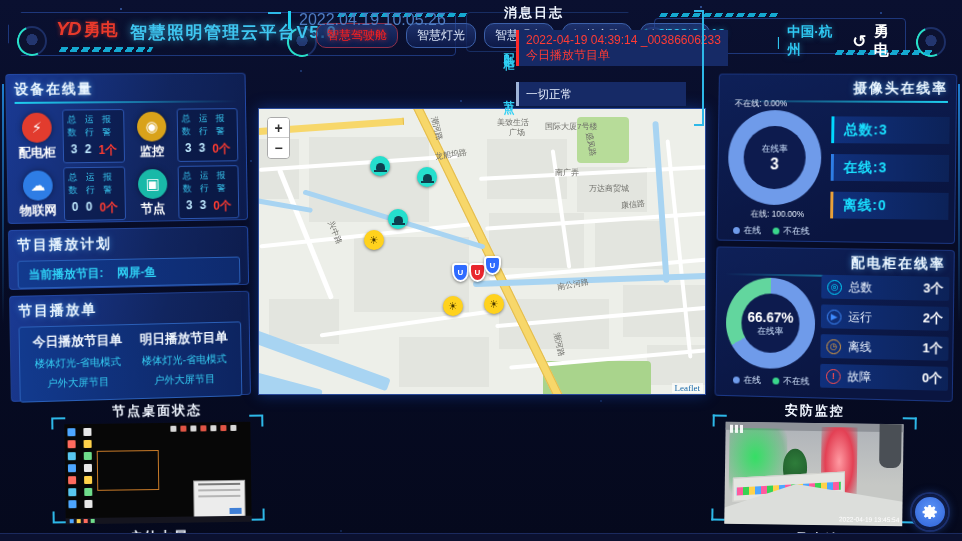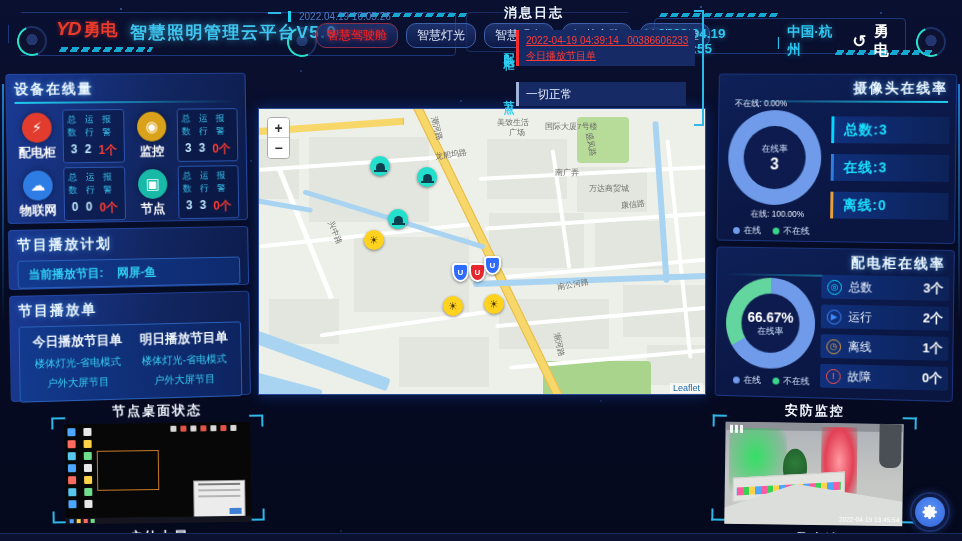--- a/index.html
+++ b/index.html
@@ -88,21 +88,21 @@
   .rd { position:absolute; background:#fff; border-radius:2px; }
   .ry { position:absolute; background:#f7d76a; border-left:1px solid #e3bc4e; border-right:1px solid #e3bc4e; }
   .cw { position:absolute; background:#a8d4f2; border-radius:3px; }
   .gn { position:absolute; background:#b7dc99; border-radius:4px; }
   .map-label { position:absolute; font-size:8px; color:#6d6d68; white-space:nowrap; z-index:3; }
   .zoomctl { position:absolute; left:8px; top:8px; width:23px; z-index:6; border:1px solid #aaa; border-radius:4px; overflow:hidden; }
   .zbtn { width:100%; height:20px; background:#fff; color:#333; font-size:14px; font-weight:bold;
     display:flex; align-items:center; justify-content:center; cursor:pointer; }
   .zbtn:first-child { border-bottom:1px solid #ccc; }
   .attrib { position:absolute; right:2px; bottom:1px; font-size:9px; color:#1868a8;
-    background:rgba(255,255,255,.65); padding:0 3px; z-index:6; }
+    background:rgba(255,255,255,.65); padding:0 3px; z-index:6;font-family:Liberation Serif, serif; }
   .mk { position:absolute; width:20px; height:20px; border-radius:50%; z-index:5;
     display:flex; align-items:center; justify-content:center; box-shadow:0 1px 3px rgba(0,0,0,.45); cursor:pointer; }
   .mk.monitor { background:#25dfcd; }
   .dome { width:9px; height:7px; background:#0e3f4e; border-radius:5px 5px 1px 1px; position:relative; }
   .dome::after { content:""; position:absolute; left:-2px; right:-2px; bottom:-2px; height:2px; background:#0e3f4e; }
   .mk.light { background:#ffd21d; color:#4a3a00; font-size:11px; }
   .mk.shield { width:17px; height:19px; border-radius:4px 4px 55% 55% / 4px 4px 62% 62%;
     border:2px solid #fff; color:#fff; font-size:8px; font-weight:bold; }
   .mk.shield.blue { background:#2f6bff; }
   .mk.shield.red { background:#e8262d; }
@@ -165,33 +165,33 @@
   .tbar { position:absolute; left:0; bottom:0; width:100%; height:6px; background:#15151f; display:flex; align-items:center; gap:3px; padding-left:4px; }
   .tbar span { width:4px; height:4px; }
   .tbar span:nth-child(1){background:#4da6ff}.tbar span:nth-child(2){background:#ffd24a}
   .tbar span:nth-child(3){background:#ff6b5e}.tbar span:nth-child(4){background:#6fdd8b}
   .caption { text-align:center; font-size:13px; font-weight:bold; color:#f0f6ff; letter-spacing:2px; margin-top:5px; }
 
   .logpanel { left:268px; width:212px; height:132px; padding:4px 0 0 20px; overflow:hidden; position:absolute; }
   .logpanel::before { content:""; position:absolute; left:0; top:12px; width:13px; height:2px; background:#2db8e8; }
   .logpanel .bt { text-align:left; margin-left:14px; }
   .lentry { margin-top:7px; border-left:3px solid #1fd0f0; padding-left:8px; }
-  .ltime { font-size:10px; color:#4f7cc2; }
+  .ltime { font-size:16px; color:#4f7cc2; }
   .ltext { font-size:12px; color:#e6efff; margin-top:1px; }
 
   .alarmpanel { left:486px; width:220px; height:132px; padding:4px 0 0 14px; position:absolute; }
   .alarmpanel .bt { text-align:left; margin-left:4px; }
   .rbracket { position:absolute; right:2px; top:10px; bottom:6px; width:10px;
     border-right:2px solid #2db8e8; border-top:2px solid #2db8e8; border-bottom:2px solid #2db8e8; }
   .agroup { display:flex; margin-top:8px; }
   .vlabel { writing-mode:vertical-rl; font-size:11px; font-weight:bold; color:#2fd0f5; width:16px;
     letter-spacing:3px; display:flex; justify-content:center; }
   .abox { flex:1; margin-right:20px; background:#162a66; border-left:3px solid #9fb4d8; padding:3px 7px; }
   .abox.alert { border-left-color:#ff2a2a; }
-  .abox.alert div { color:#ff3b34; font-size:10px; line-height:15px; white-space:nowrap;text-decoration:underline; }
+  .abox.alert div { color:#ff3b34; font-size:12px; line-height:15px; white-space:nowrap; }
   .abox.ok div { color:#e8f0ff; font-size:11.5px; line-height:18px; }
 
   .camgrp { left:712px; width:204px; height:138px; transform:rotateZ(0.8deg); }
   .cam { position:relative; width:178px; height:102px; margin:3px auto 0; overflow:hidden;
     background:linear-gradient(180deg,#aeb2b8 0%,#c6c8c5 60%); cursor:pointer; }
   .cam .ceil { position:absolute; top:0; left:0; right:0; height:8px; background:#8e9298; }
   .cam .glow-g { position:absolute; left:4px; top:6px; width:58px; height:72px;
     background:radial-gradient(ellipse at 45% 40%, rgba(46,224,96,.95), rgba(40,180,80,.3) 65%, transparent 80%); }
   .cam .plant { position:absolute; left:58px; top:26px; width:24px; height:36px; border-radius:50% 50% 40% 40%;
     background:radial-gradient(circle at 50% 40%, #2e7d3a, #1c5228); }

